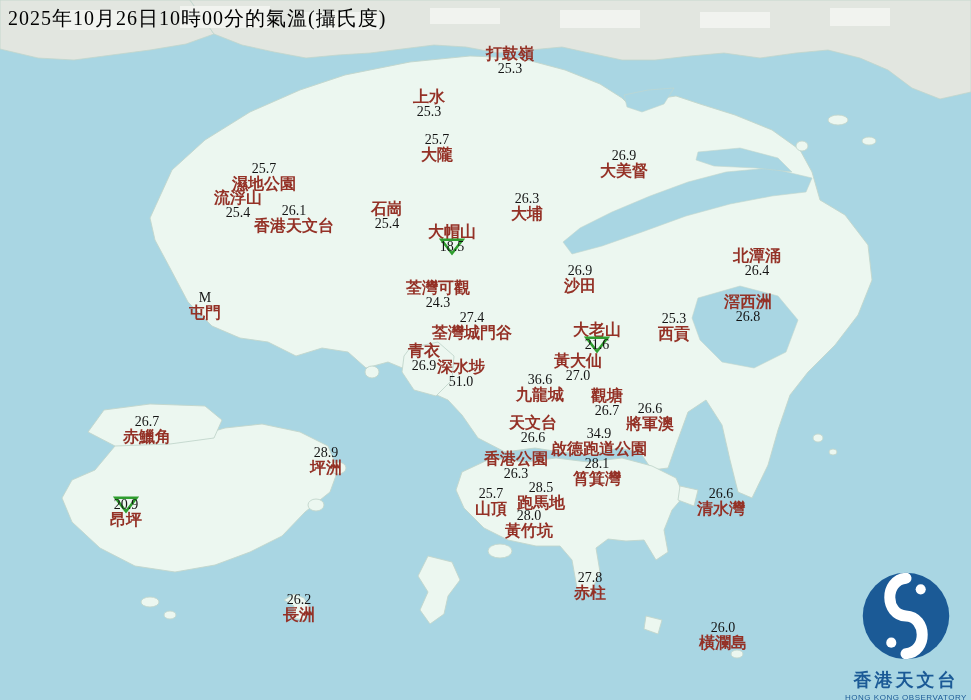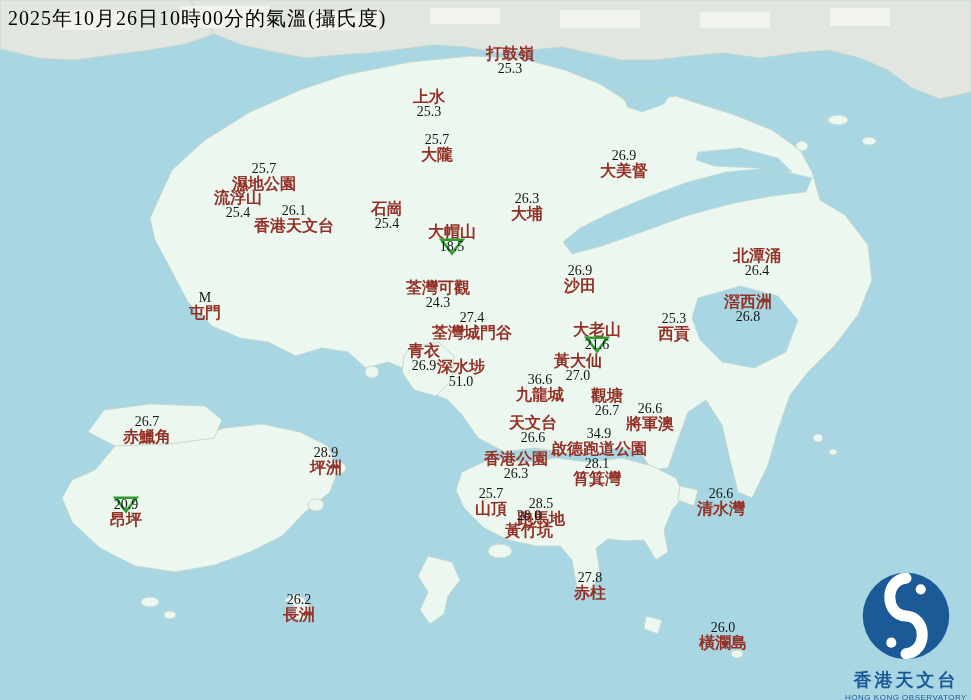--- a/index.html
+++ b/index.html
@@ -247,21 +247,21 @@
       <div class="station" style="left: 126px; top: 497px;">
         <div class="stemp"><svg viewBox="0 0 24 17" class="tri">
             <polygon points="2,2 22,2 12,15"></polygon>
           </svg><span class="tval">20.9</span></div>
         <div class="sname">昂坪</div>
       </div>
       <div class="station" style="left: 491px; top: 486px;">
         <div class="stemp"><span class="tval">25.7</span></div>
         <div class="sname">山頂</div>
       </div>
-      <div class="station" style="left: 541px; top: 480px; margin-top: 16px;">
+      <div class="station" style="left: 541px; top: 480px;">
         <div class="stemp"><span class="tval">28.5</span></div>
         <div class="sname">跑馬地</div>
       </div>
       <div class="station" style="left: 529px; top: 508px;">
         <div class="stemp"><span class="tval">28.0</span></div>
         <div class="sname">黃竹坑</div>
       </div>
       <div class="station" style="left: 721px; top: 486px;">
         <div class="stemp"><span class="tval">26.6</span></div>
         <div class="sname">清水灣</div>

